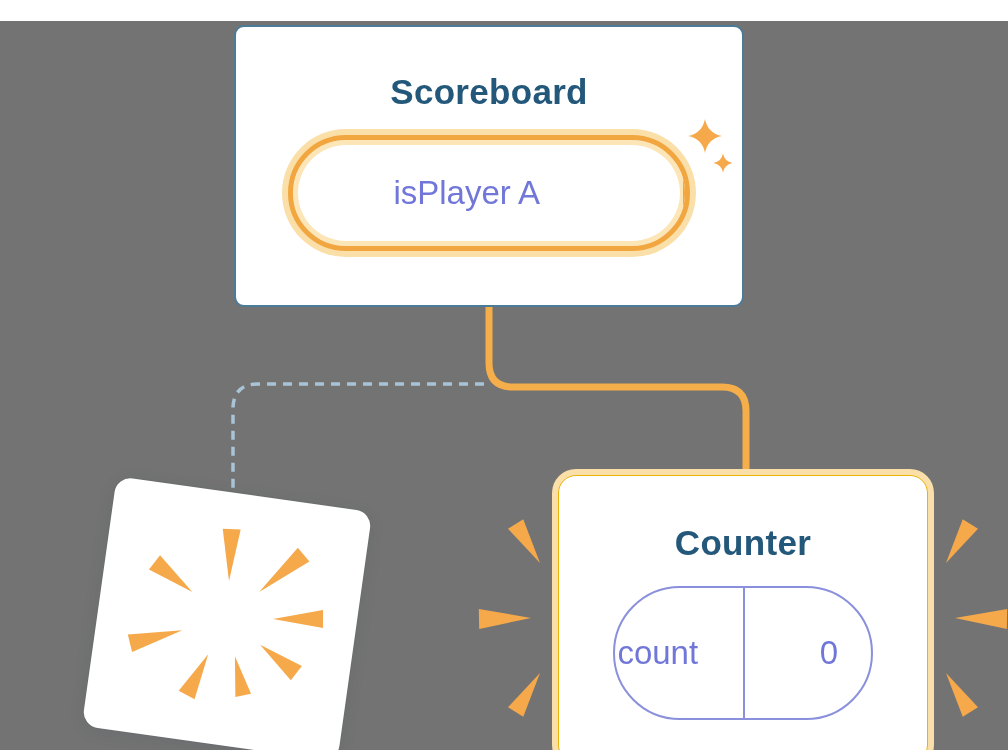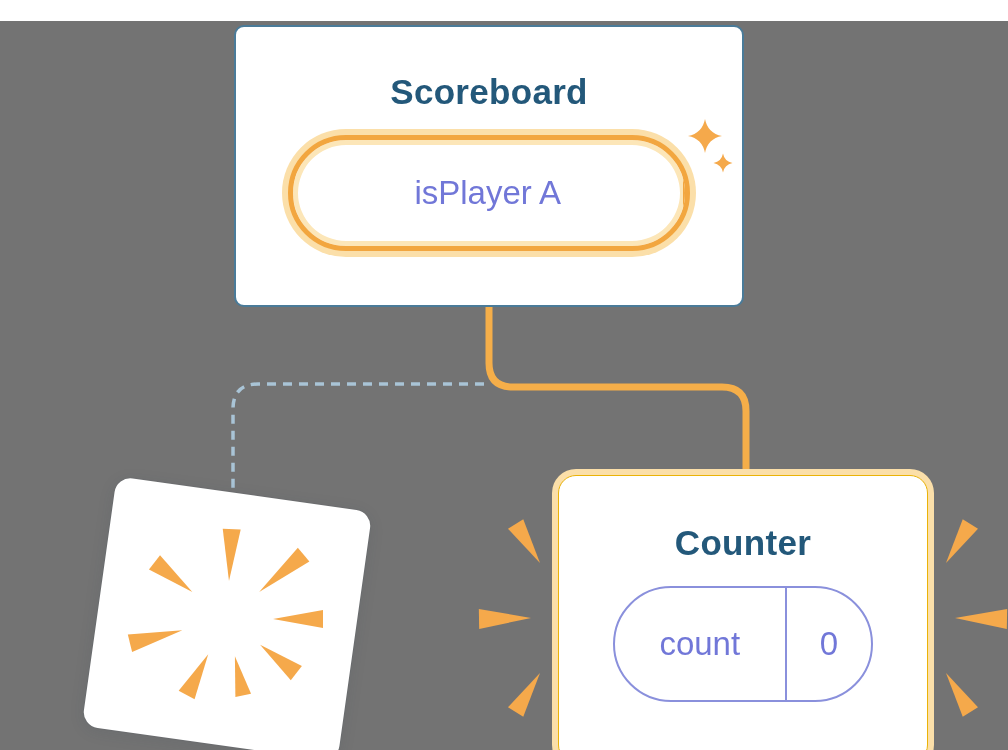--- a/index.html
+++ b/index.html
@@ -20,29 +20,29 @@
   }
   .card-title{
     font-size:35px;font-weight:600;color:#23587A;line-height:1.2;
     letter-spacing:.3px;
   }
   .scoreboard .card-title{margin-top:44px;}
 
   
   .pill{
     box-sizing:border-box;display:flex;align-items:stretch;overflow:hidden;
-    border-radius:999px;background:#ffffff;
+    border-radius:999px;background:#ffffff;gap:42px;
   }
   .pill-highlight{
     margin-top:22px;width:402px;height:116px;
     border:5px solid #F2A63F;
     box-shadow:0 0 0 6px #FBDFA9, inset 0 0 0 5px #FCE6B8;
   }
   .pill-plain{
-    margin-top:22px;width:260px;height:116px;
+    margin-top:22px;width:260px;height:134px;
     border:2.5px solid #8A90DC;
     justify-content:space-between;
   }
   .pill-cell{
     display:flex;align-items:center;justify-content:center;
     font-size:33px;color:#7177D8;
   }
   .pill-cell.key{flex:1;}
   .pill-highlight .pill-cell.value{width:142px;font-weight:700;color:#5F66D6;font-size:34px;}
   .pill-plain .pill-cell.value{width:84px;}

